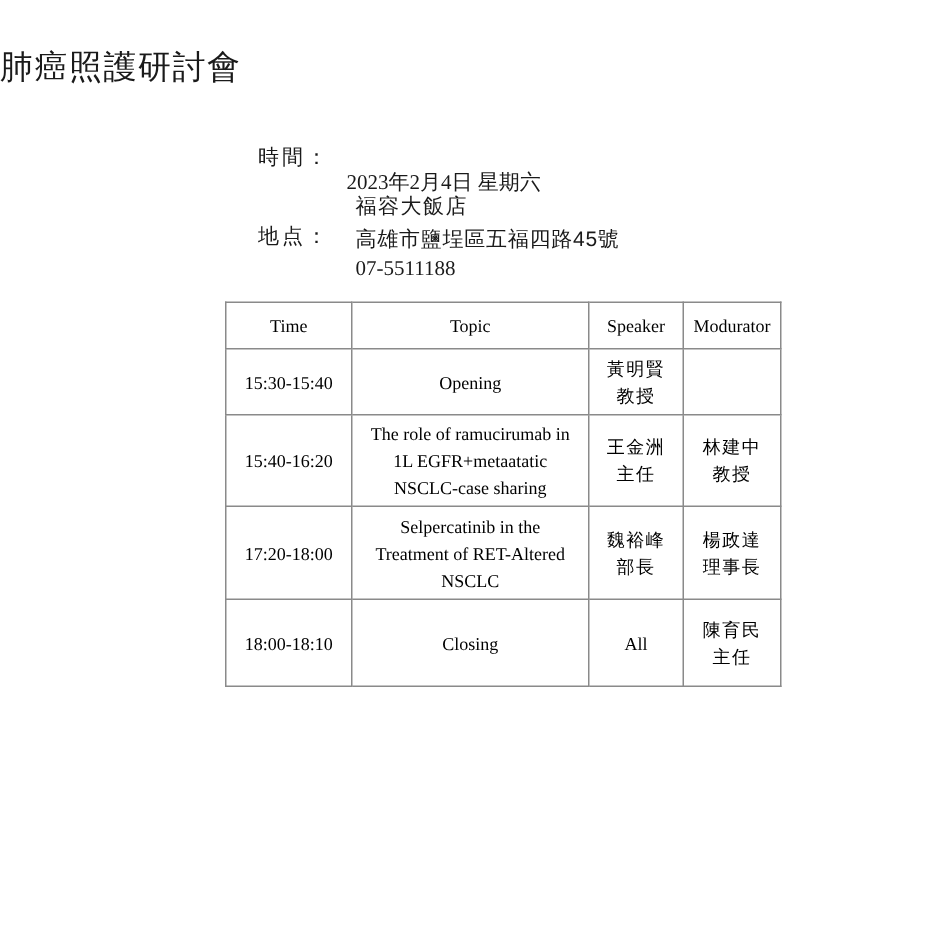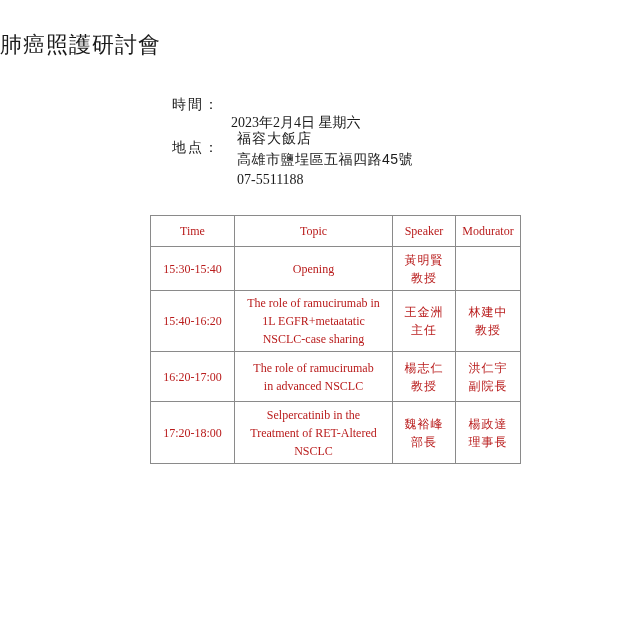--- a/index.html
+++ b/index.html
@@ -33,25 +33,25 @@
     }
     .info-label {
       position: absolute;
       font-size: 14px;
       font-family: Liberation Serif, serif;
       letter-spacing: 2px;
     }
     table.schedule {
       position: absolute;
       left: 150px;
-      top: 215px;
+      top: 201px;
       border-collapse: collapse;
       font-family: "Liberation Serif", "DejaVu Serif", serif;
       font-size: 12px;
-      color: #b91c1c;
+      color: #000000;
     }
     table.schedule td, table.schedule th {
       border: 1px solid #8a8a8a;
       text-align: center;
       vertical-align: middle;
       padding: 0 3px;
       font-weight: normal;
       line-height: 18px;
     }
     th { height: 30px; }
@@ -69,21 +69,21 @@
   </style>
 </head>
 <body>
 
 <div class="title">肺癌照護研討會</div>
 
 <div class="info-label" style="left:172px; top:96px;">時間：</div>
 <div class="info" style="left:231px; top:93px;margin-top:20px;">2023年2月4日 星期六</div>
 
 <div class="info" style="left:237px; top:128px; font-family:'DejaVu Serif',serif; letter-spacing:1px;">福容大飯店</div>
-<div class="info-label" style="left:172px; top:139px;">地点：</div>
+<div class="info-label" style="left:172px; top:149px;">地点：</div>
 <div class="info" style="left:237px; top:149px; font-family:Liberation Sans, sans-serif; letter-spacing:0.5px;">高雄市鹽埕區五福四路45號</div>
 <div class="info" style="left:237px; top:170px;">07-5511188</div>
 
 <table class="schedule">
   <thead>
     <tr>
       <th class="col-time">Time</th>
       <th class="col-topic">Topic</th>
       <th class="col-speaker">Speaker</th>
       <th class="col-mod">Modurator</th>
@@ -110,45 +110,43 @@
       </td>
       <td class="zh">
         <div>王金洲</div>
         <div>主任</div>
       </td>
       <td class="zh">
         <div>林建中</div>
         <div>教授</div>
       </td>
     </tr>
-    <tr style="height:50px;">
-      <td>16:20-17:00</td>
-      <td>
-        <div>The role of ramucirumab</div>
-        <div>in advanced NSCLC</div>
-      </td>
-      <td class="zh">
-        <div>楊志仁</div>
-        <div>教授</div>
-      </td>
-      <td class="zh">
-        <div>洪仁宇</div>
-        <div>副院長</div>
-      </td>
-    </tr>
     <tr style="height:62px;">
       <td>17:20-18:00</td>
       <td>
         <div>Selpercatinib in the</div>
         <div>Treatment of RET-Altered</div>
         <div>NSCLC</div>
       </td>
       <td class="zh">
         <div>魏裕峰</div>
         <div>部長</div>
       </td>
       <td class="zh">
         <div>楊政達</div>
         <div>理事長</div>
       </td>
     </tr>
+    <tr style="height:58px;">
+      <td>18:00-18:10</td>
+      <td>
+          <div>Closing</div>
+        </td>
+      <td>
+          <div>All</div>
+        </td>
+      <td class="zh">
+        <div>陳育民</div>
+        <div>主任</div>
+      </td>
+    </tr>
   </tbody>
 </table>
 
 </body></html>

